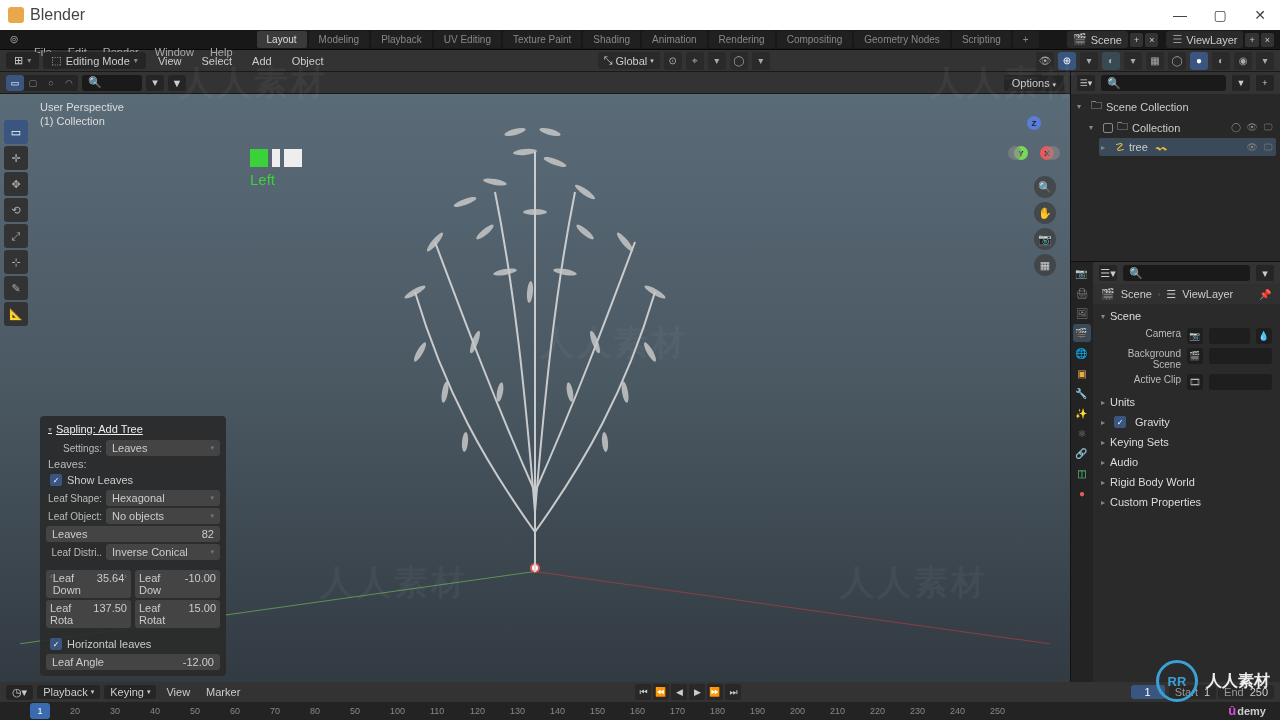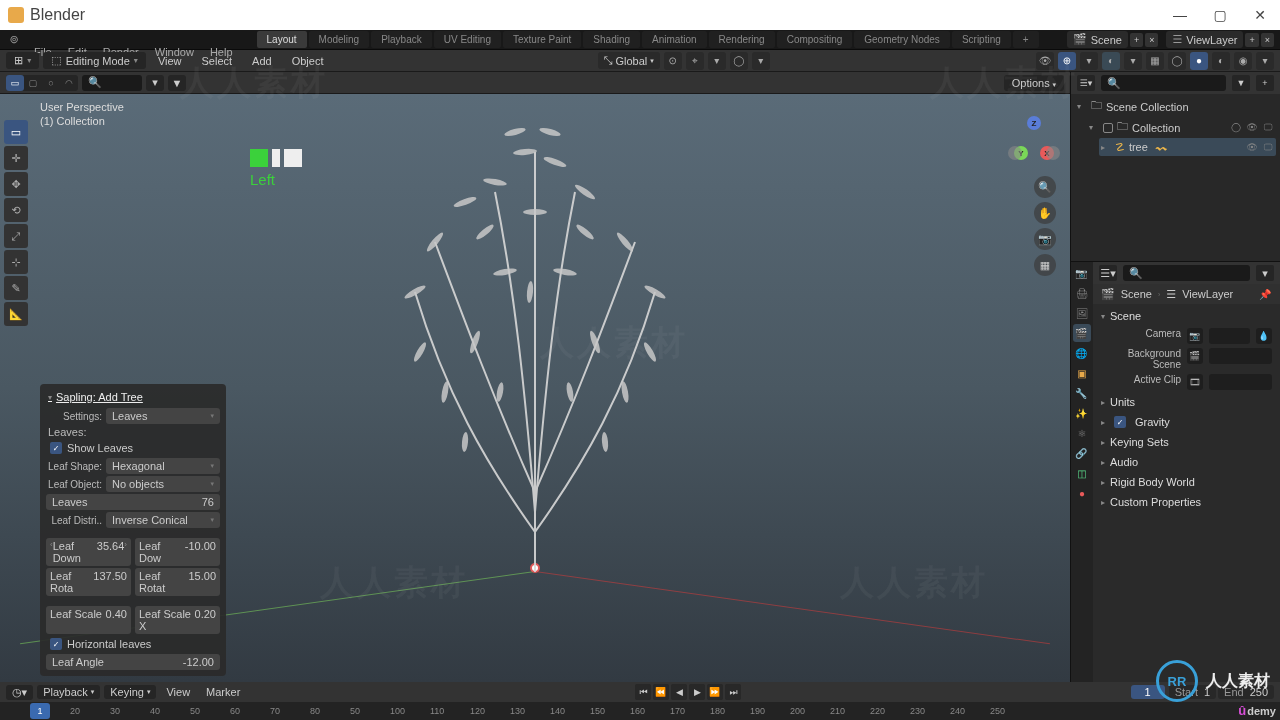--- a/index.html
+++ b/index.html
@@ -147,21 +147,21 @@
 
 .ruler { height: 18px; background: #232323; display: flex; align-items: center; position: relative; overflow: hidden; padding-left: 30px; }
 .ruler .tick { color: #888; font-size: 9px; width: 40px; text-align: left; }
 .ruler .playhead { position: absolute; left: 30px; top: 1px; bottom: 1px; width: 20px; background: #3a6ab0; border-radius: 3px; color: #fff; display: flex; align-items: center; justify-content: center; font-size: 9px; }
 
 
 .wm { position: absolute; color: rgba(200,200,200,0.06); font-size: 34px; font-weight: bold; pointer-events: none; letter-spacing: 3px; }
 .brand { position: absolute; right: 10px; bottom: 18px; display: flex; align-items: center; gap: 8px; color: #ddd; }
 .brand .circ { width: 42px; height: 42px; border: 3px solid #39a0d8; border-radius: 50%; display: flex; align-items: center; justify-content: center; font-weight: bold; color: #39a0d8; font-size: 13px; }
 .brand .txt { font-size: 16px; font-weight: 600; color: #eee; }
-.udemy { position: absolute; right: 4px; bottom: 2px; color: #ccc; font-size: 11px; font-weight: 600; }
+.udemy { position: absolute; right: 14px; bottom: 2px; color: #ccc; font-size: 11px; font-weight: 600; }
 .udemy::before { content: "û"; color: #d84fd8; font-size: 13px; margin-right: 1px; }
 </style>
 </head>
 <body>
 
 <div class="titlebar">
   <div class="app-icon"></div>
   <div class="title">Blender</div>
   <div class="win-btns">
     <div>—</div>
@@ -379,21 +379,21 @@
         <div class="row">
           <div class="lbl">Leaf Object:</div>
           <div class="field">
               <span>No objects</span>
               <span class="chev">▾</span>
             </div>
         </div>
         <div class="row">
           <div class="numfield">
               <span>Leaves</span>
-              <span>76</span>
+              <span>82</span>
             </div>
         </div>
         <div class="row">
           <div class="lbl">Leaf Distri..</div>
           <div class="field">
               <span>Inverse Conical</span>
               <span class="chev">▾</span>
             </div>
         </div>
         <div class="section-gap"></div>
@@ -413,30 +413,20 @@
           <div class="drag">
               <span>Leaf Rota</span>
               <span>137.50</span>
             </div>
           <div class="drag">
               <span>Leaf Rotat</span>
               <span>15.00</span>
             </div>
         </div>
         <div class="section-gap"></div>
-        <div class="pair">
-          <div class="drag">
-              <span>Leaf Scale</span>
-              <span>0.40</span>
-            </div>
-          <div class="drag">
-              <span>Leaf Scale X</span>
-              <span>0.20</span>
-            </div>
-        </div>
         <div class="check">
           <div class="cb">✓</div>
             <span>Horizontal leaves</span>
         </div>
         <div class="row">
           <div class="numfield">
               <span>Leaf Angle</span>
               <span>-12.00</span>
             </div>
         </div>

